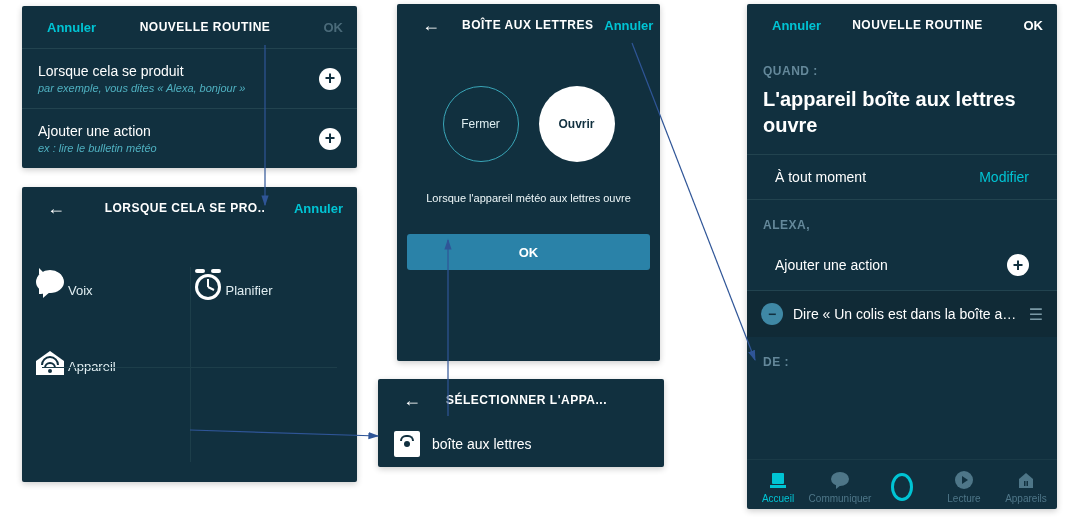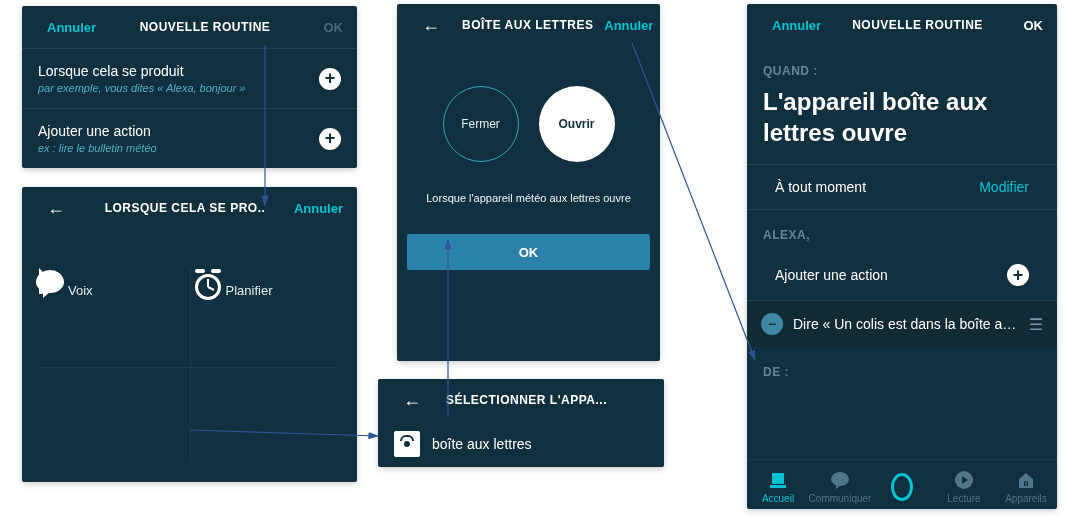--- a/index.html
+++ b/index.html
@@ -92,21 +92,21 @@
   #p4 { left:378px; top:379px; width:286px; height:88px; }
   .dev-row { display:flex; align-items:center; gap:12px; padding:10px 16px; cursor:pointer;}
   .dev-icon { width:26px; height:26px; background:#fff; border-radius:2px; display:flex; align-items:center; justify-content:center;}
   .dev-icon .inner-circle { width:6px; height:6px; border-radius:50%; background:#11303f; }
   .dev-icon .inner-arc { width:14px; height:6px; border:2px solid #11303f; border-bottom:none; border-radius:14px 14px 0 0; position:absolute; margin-top:-12px;}
   .dev-icon { position:relative; }
 
   
   #p5 { left:747px; top:4px; width:310px; height:505px; display:flex; flex-direction:column;}
   .section-lbl { color:#64889a; font-size:12px; font-weight:700; letter-spacing:.5px; padding:18px 16px 8px; }
-  .big-text { font-size:24px; font-weight:700; color:#fff; padding:0 16px 16px; line-height:1.3;}
+  .big-text { font-size:20px; font-weight:700; color:#fff; padding:0 16px 16px; line-height:1.3;}
   .simple-row { display:flex; align-items:center; justify-content:space-between; padding:14px 28px; font-size:14px; }
   .mod-link { color:#00c4d4; font-size:14px; cursor:pointer;}
   .divider { height:1px; background:#22434f; margin:0; }
   .action-item {
     display:flex; align-items:center; gap:10px; padding:12px 14px;
     background:#102a36;
   }
   .action-item .txt { flex:1; color:#fff; font-size:14px; white-space:nowrap; overflow:hidden; text-overflow:ellipsis;}
   .drag-handle { color:#7a99a5; cursor:grab; user-select:none; }
 
@@ -185,20 +185,31 @@
           <rect x="5" y="2" width="10" height="4" rx="2" fill="#fff"></rect>
           <rect x="21" y="2" width="10" height="4" rx="2" fill="#fff"></rect>
           <circle cx="18" cy="20" r="13" fill="#fff"></circle>
           <circle cx="18" cy="20" r="10" fill="#11303f"></circle>
           <line x1="18" y1="20" x2="18" y2="12" stroke="#fff" stroke-width="2"></line>
           <line x1="18" y1="20" x2="24" y2="23" stroke="#fff" stroke-width="2"></line>
         </svg>
       </div>
       <div class="lbl">Planifier</div>
     </div>
+    <div class="trigger">
+      <div class="icon">
+        <svg width="36" height="32" viewBox="0 0 36 32">
+          <path d="M4 16 L18 6 L32 16 L32 30 L4 30 Z" fill="#fff"></path>
+          <path d="M10 20 A8 8 0 0 1 26 20" stroke="#11303f" stroke-width="2" fill="none"></path>
+          <path d="M13 23 A5 5 0 0 1 23 23" stroke="#11303f" stroke-width="2" fill="none"></path>
+          <circle cx="18" cy="26" r="2" fill="#11303f"></circle>
+        </svg>
+      </div>
+      <div class="lbl">Appareil</div>
+    </div>
   </div>
   <div class="hgrid"></div>
   <div class="vgrid"></div>
 </div>
 
 <div id="p3" class="panel">
   <div class="hdr">
     <span class="back-arrow">←</span>
     <span class="title">BOÎTE AUX LETTRES</span>
     <span class="link right">Annuler</span>

